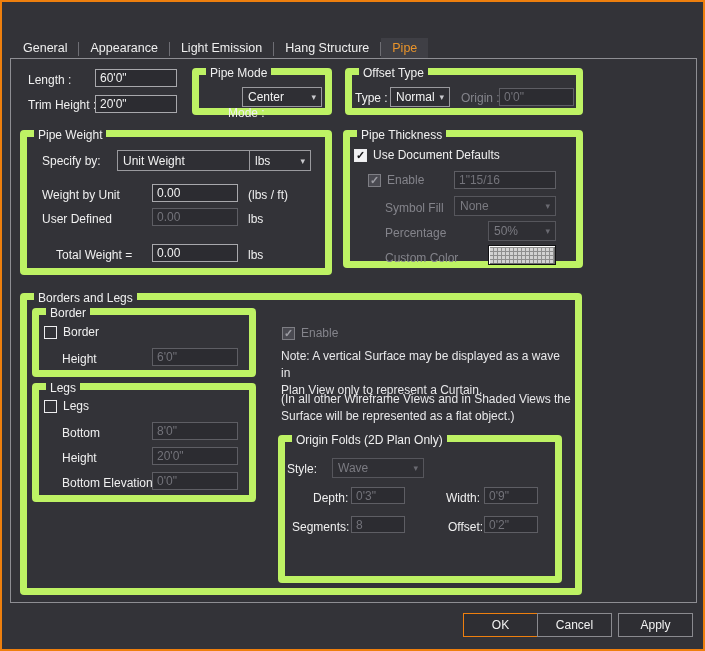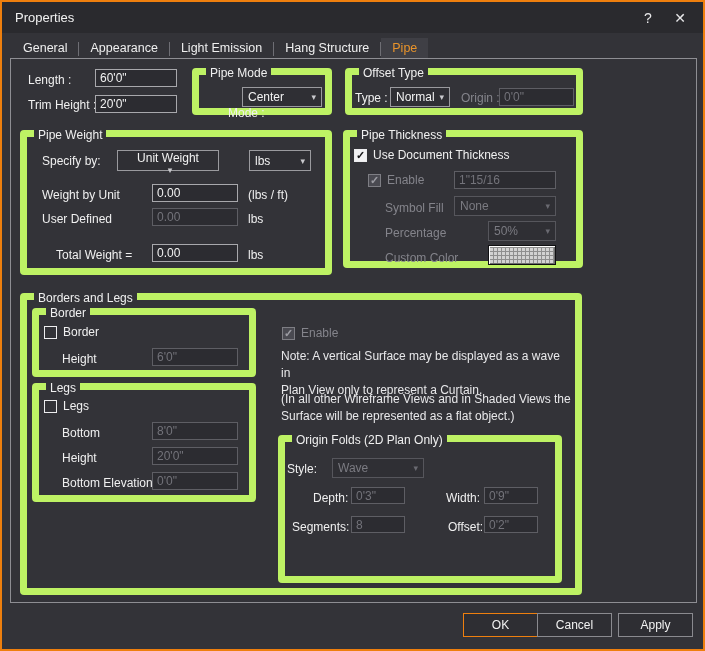--- a/index.html
+++ b/index.html
@@ -78,25 +78,20 @@
   
   .btn { position:absolute; height:24px; width:75px; background:#2E2E33; border:1px solid #8A8A8F;
          color:#F2F2F2; font-size:12px; display:flex; align-items:center; justify-content:center; }
   .btn.primary { border-color:#EE7F0E; }
 </style>
 </head>
 <body>
 
 <div class="window">
 
-  <div class="titlebar">
-    <span class="title">Properties</span>
-    <span class="tb-btn tb-help">?</span>
-    <span class="tb-btn tb-close">✕</span>
-  </div>
 
   <div class="tabbar">
     <div class="tab">General</div>
     <div class="tabsep"></div>
     <div class="tab">Appearance</div>
     <div class="tabsep"></div>
     <div class="tab">Light Emission</div>
     <div class="tabsep"></div>
     <div class="tab">Hang Structure</div>
     <div class="tabsep"></div>
@@ -127,21 +122,21 @@
     <span class="dd-text">Normal</span>
     <span class="dd-arr">▾</span>
   </div>
   <span class="lab dim" style="left:459px; top:89px;">Origin :</span>
   <input class="field disabled" style="left: 497px; top: 86px; width: 75px;" readonly="" value="0'0&quot;">
 
   <div class="group" style="left:18px; top:128px; width:312px; height:145px;">
     <span class="legend">Pipe Weight</span>
   </div>
   <span class="lab" style="left:40px; top:152px;">Specify by:</span>
-  <div class="dropdown" style="left:115px; top:148px; width:102px; height:21px;flex-direction:column;">
+  <div class="dropdown" style="left:115px; top:148px; width:143px; height:21px;">
     <span class="dd-text">Unit Weight</span>
     <span class="dd-arr">▾</span>
   </div>
   <div class="dropdown" style="left:247px; top:148px; width:62px; height:21px;">
     <span class="dd-text">lbs</span>
     <span class="dd-arr">▾</span>
   </div>
 
   <span class="lab" style="left:40px; top:186px;">Weight by Unit</span>
   <input class="field" style="left: 150px; top: 182px; width: 86px;" readonly="" value="0.00">
@@ -153,21 +148,21 @@
 
   <span class="lab" style="left:54px; top:246px;">Total Weight =</span>
   <input class="field" style="left: 150px; top: 242px; width: 86px;" readonly="" value="0.00">
   <span class="lab" style="left:246px; top:246px;">lbs</span>
 
   <div class="group" style="left:341px; top:128px; width:240px; height:138px;">
     <span class="legend">Pipe Thickness</span>
   </div>
   <div class="cb checked" style="left:352px; top:146px;">
     <span class="box">✓</span>
-    <span class="cb-lbl">Use Document Thickness</span>
+    <span class="cb-lbl">Use Document Defaults</span>
   </div>
   <div class="cb checked disabled" style="left:366px; top:171px;">
     <span class="box">✓</span>
     <span class="cb-lbl">Enable</span>
   </div>
   <input class="field disabled" style="left: 452px; top: 169px; width: 102px;" readonly="" value="1&quot;15/16">
 
   <span class="lab dim" style="left:383px; top:199px;">Symbol Fill</span>
   <div class="dropdown disabled" style="left:452px; top:194px; width:102px;">
     <span class="dd-text">None</span>

